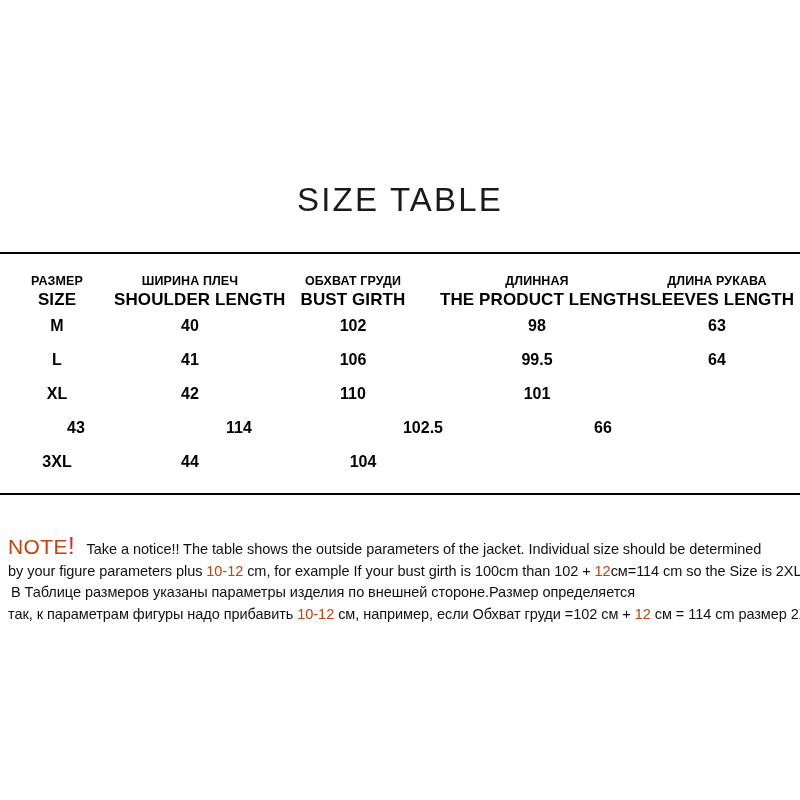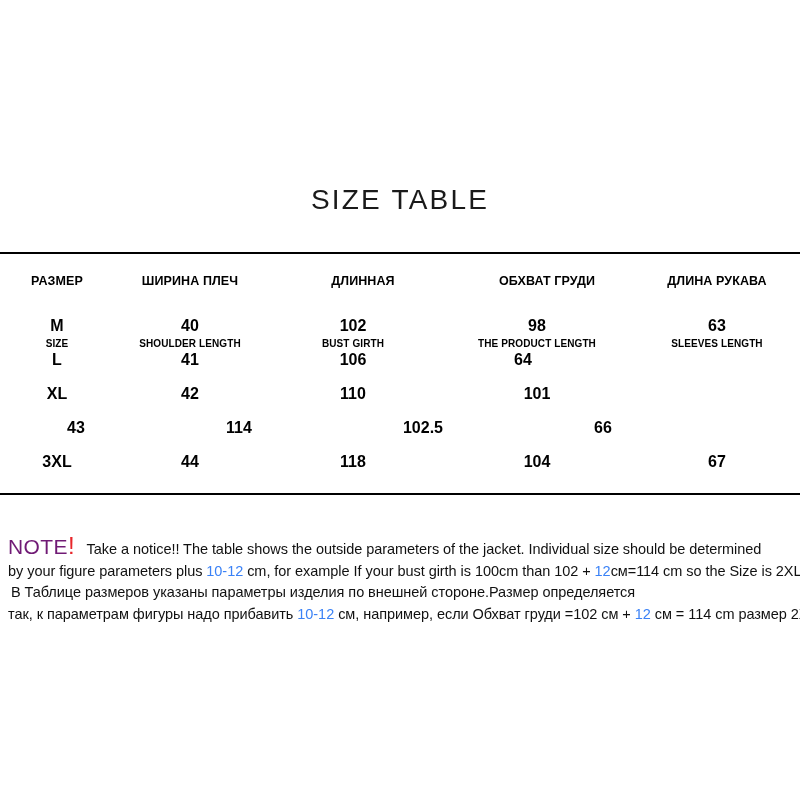--- a/index.html
+++ b/index.html
@@ -25,21 +25,21 @@
     height: 800px;
   }
 
   
   .title {
     position: absolute;
     left: 0;
     top: 183px;
     width: 800px;
     text-align: center;
-    font-size: 28px;
+    font-size: 33px;
     font-weight: 300;
     letter-spacing: 2.2px;
     color: #1a1a1a;
     line-height: 34px;
     white-space: nowrap;
   }
 
   
   .rule {
     position: absolute;
@@ -77,26 +77,25 @@
   .c4 { width: 166px; }
 
   .hdr-ru {
     font-size: 12.5px;
     font-weight: bold;
     letter-spacing: 0.1px;
     line-height: 17px;
     white-space: nowrap;
   }
   .hdr-en {
-    font-size: 10px;
+    font-size: 17px;
     font-weight: bold;
     letter-spacing: 0.1px;
     line-height: 19px;
     white-space: nowrap;
-    margin-top: 44px;
   }
 
   .data-row {
     height: 34px;
     align-items: center;
   }
   .data-row .cell {
     font-size: 16px;
     font-weight: bold;
     line-height: 34px;
@@ -122,50 +121,50 @@
     color: #111111;
     white-space: nowrap;
     letter-spacing: -0.05px;
   }
   .note-line-1 { padding-left: 0px; }
   .note-line-2 { padding-left: 0px; }
   .note-line-3 { padding-left: 3px; }
   .note-line-4 { padding-left: 0px; }
 
   .note-label {
-    color: #701a75;
+    color: #c2410c;
     font-size: 21px;
     letter-spacing: 0.4px;
     vertical-align: baseline;
   }
   .note-bang {
     color: #e8262a;
     font-size: 24px;
     letter-spacing: 0px;
   }
   .note-gap { display: inline-block; width: 12px; }
   .red {
-    color: #3b82f6;
+    color: #c2410c;
   }
 </style>
 </head>
 <body>
 
 <div id="page">
 
   <div class="title">SIZE TABLE</div>
 
   <div class="rule rule-top"></div>
 
   <div class="table">
     <div class="trow thead-row">
       <div class="cell c0 hdr-ru">РАЗМЕР</div>
       <div class="cell c1 hdr-ru">ШИРИНА ПЛЕЧ</div>
+      <div class="cell c2 hdr-ru">ОБХВАТ ГРУДИ</div>
       <div class="cell c3 hdr-ru">ДЛИННАЯ</div>
-      <div class="cell c2 hdr-ru">ОБХВАТ ГРУДИ</div>
       <div class="cell c4 hdr-ru">ДЛИНА РУКАВА</div>
     </div>
     <div class="trow">
       <div class="cell c0 hdr-en">SIZE</div>
       <div class="cell c1 hdr-en">SHOULDER LENGTH</div>
       <div class="cell c2 hdr-en">BUST GIRTH</div>
       <div class="cell c3 hdr-en">THE PRODUCT LENGTH</div>
       <div class="cell c4 hdr-en">SLEEVES LENGTH</div>
     </div>
   </div>
@@ -175,40 +174,39 @@
       <div class="cell c0">M</div>
       <div class="cell c1">40</div>
       <div class="cell c2">102</div>
       <div class="cell c3">98</div>
       <div class="cell c4">63</div>
     </div>
     <div class="trow data-row">
       <div class="cell c0">L</div>
       <div class="cell c1">41</div>
       <div class="cell c2">106</div>
+      <div class="cell c3">99.5</div>
       <div class="cell c4">64</div>
     </div>
     <div class="trow data-row">
       <div class="cell c0">XL</div>
       <div class="cell c1">42</div>
       <div class="cell c2">110</div>
       <div class="cell c3">101</div>
     </div>
     <div class="trow data-row">
       <div class="cell c1">43</div>
       <div class="cell c2">114</div>
       <div class="cell c3">102.5</div>
       <div class="cell c4">66</div>
     </div>
     <div class="trow data-row">
       <div class="cell c0">3XL</div>
       <div class="cell c1">44</div>
-      <div class="cell c2">118</div>
       <div class="cell c3">104</div>
-      <div class="cell c4">67</div>
     </div>
   </div>
 
   <div class="rule rule-bottom"></div>
 
   <div class="note">
 
     <div class="note-line note-line-1"><span class="note-label">NOTE</span><span class="note-bang">!</span><span class="note-gap"></span><span>Take a notice!! The table shows the outside parameters of the jacket. Individual size should be determined</span></div>
 
     <div class="note-line note-line-2"><span>by your figure parameters plus </span><span class="red">10-12</span><span> cm, for example If your bust girth is 100cm than 102 + </span><span class="red">12</span><span>см=114 cm so the Size is 2XL</span></div>

